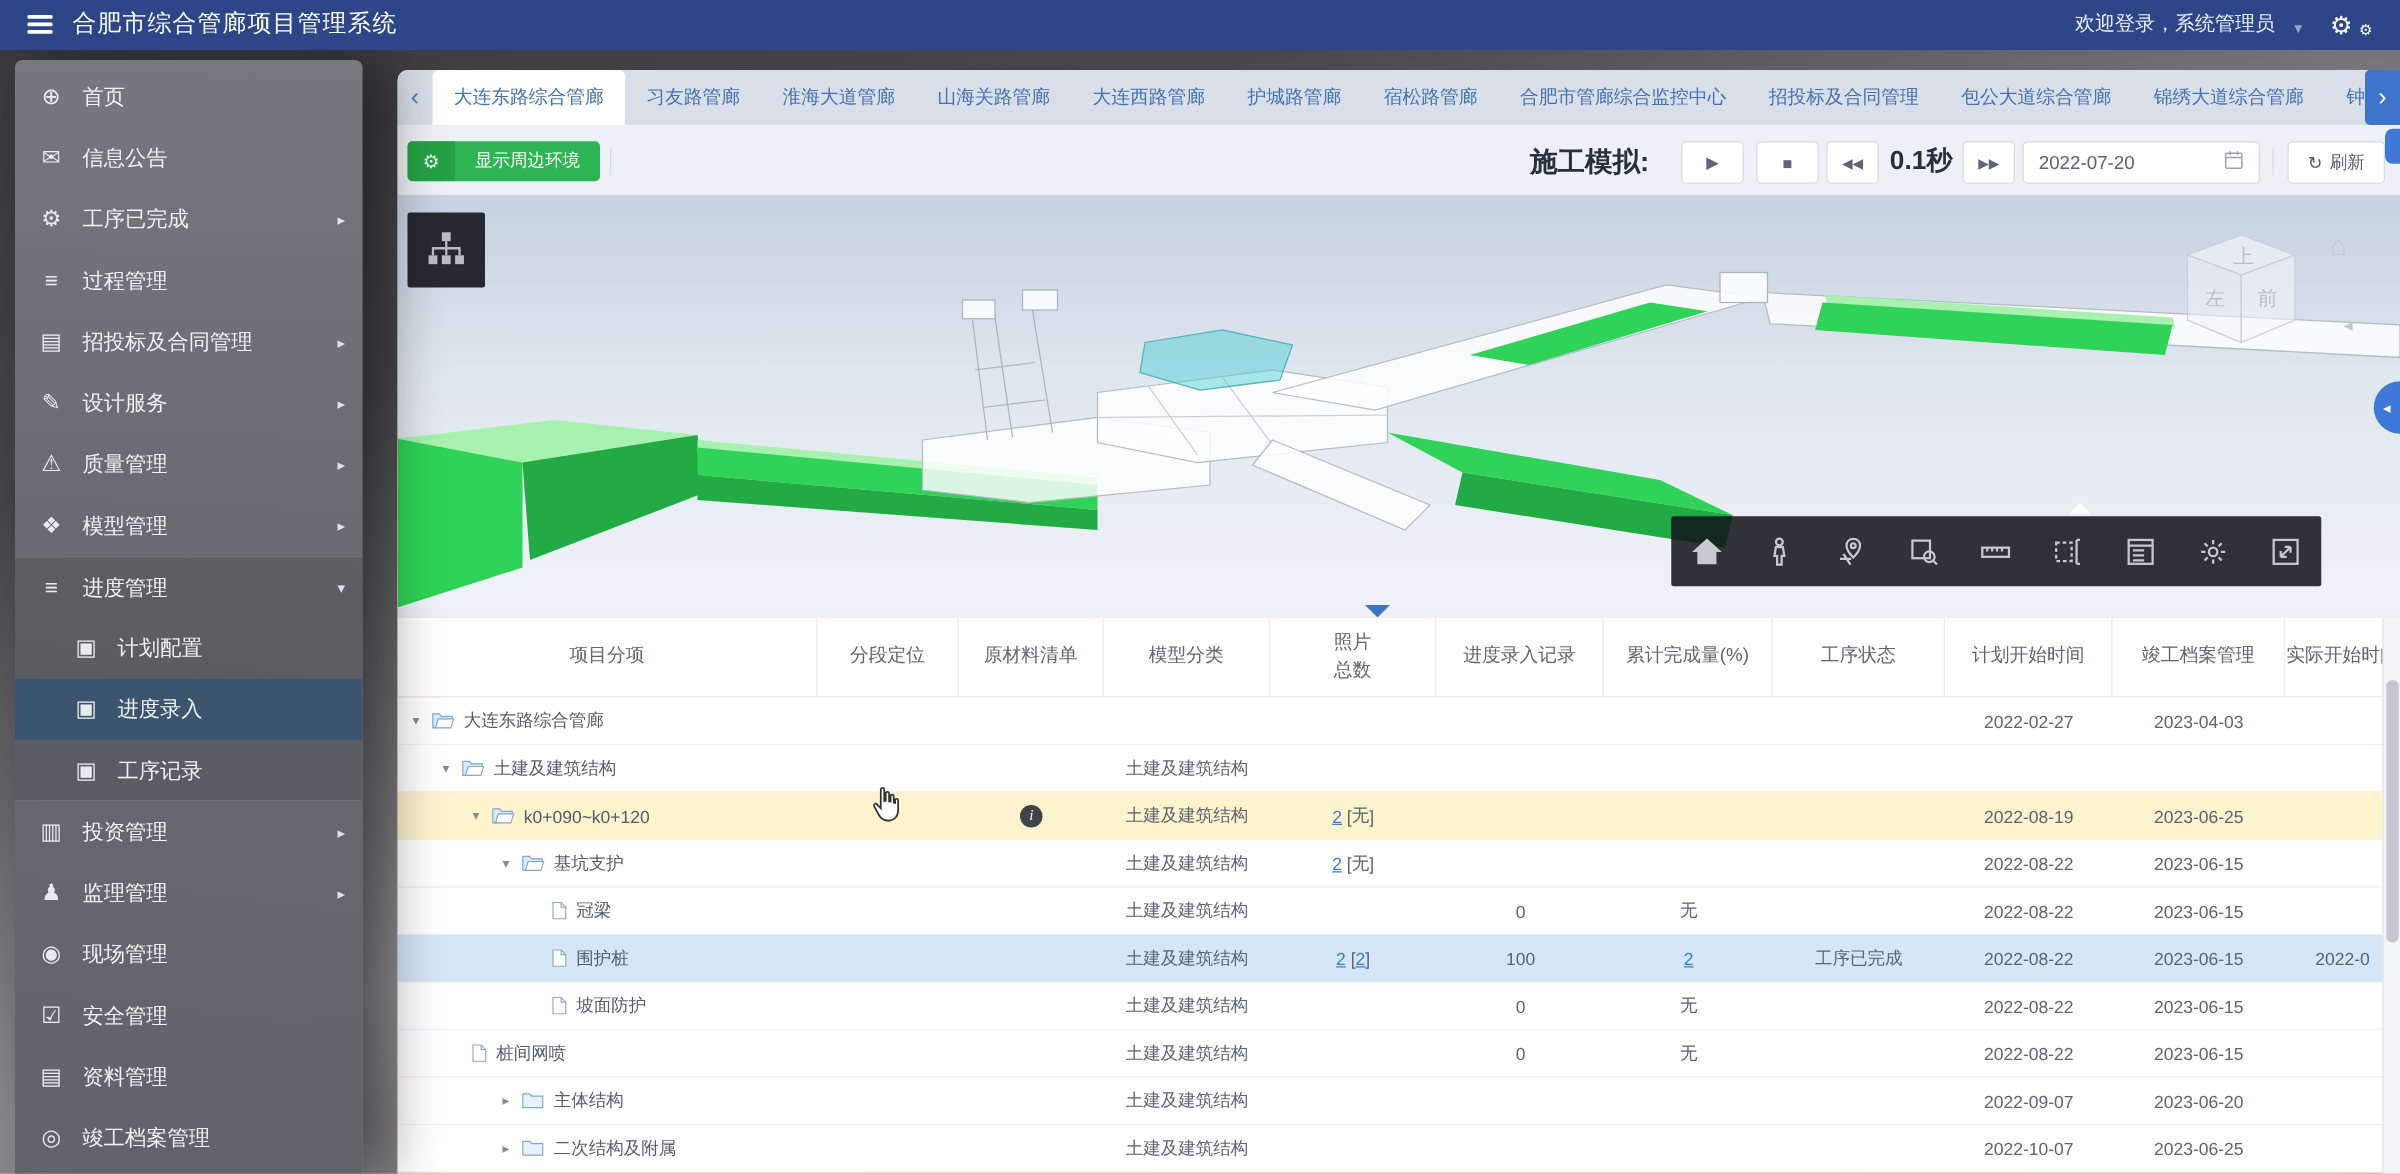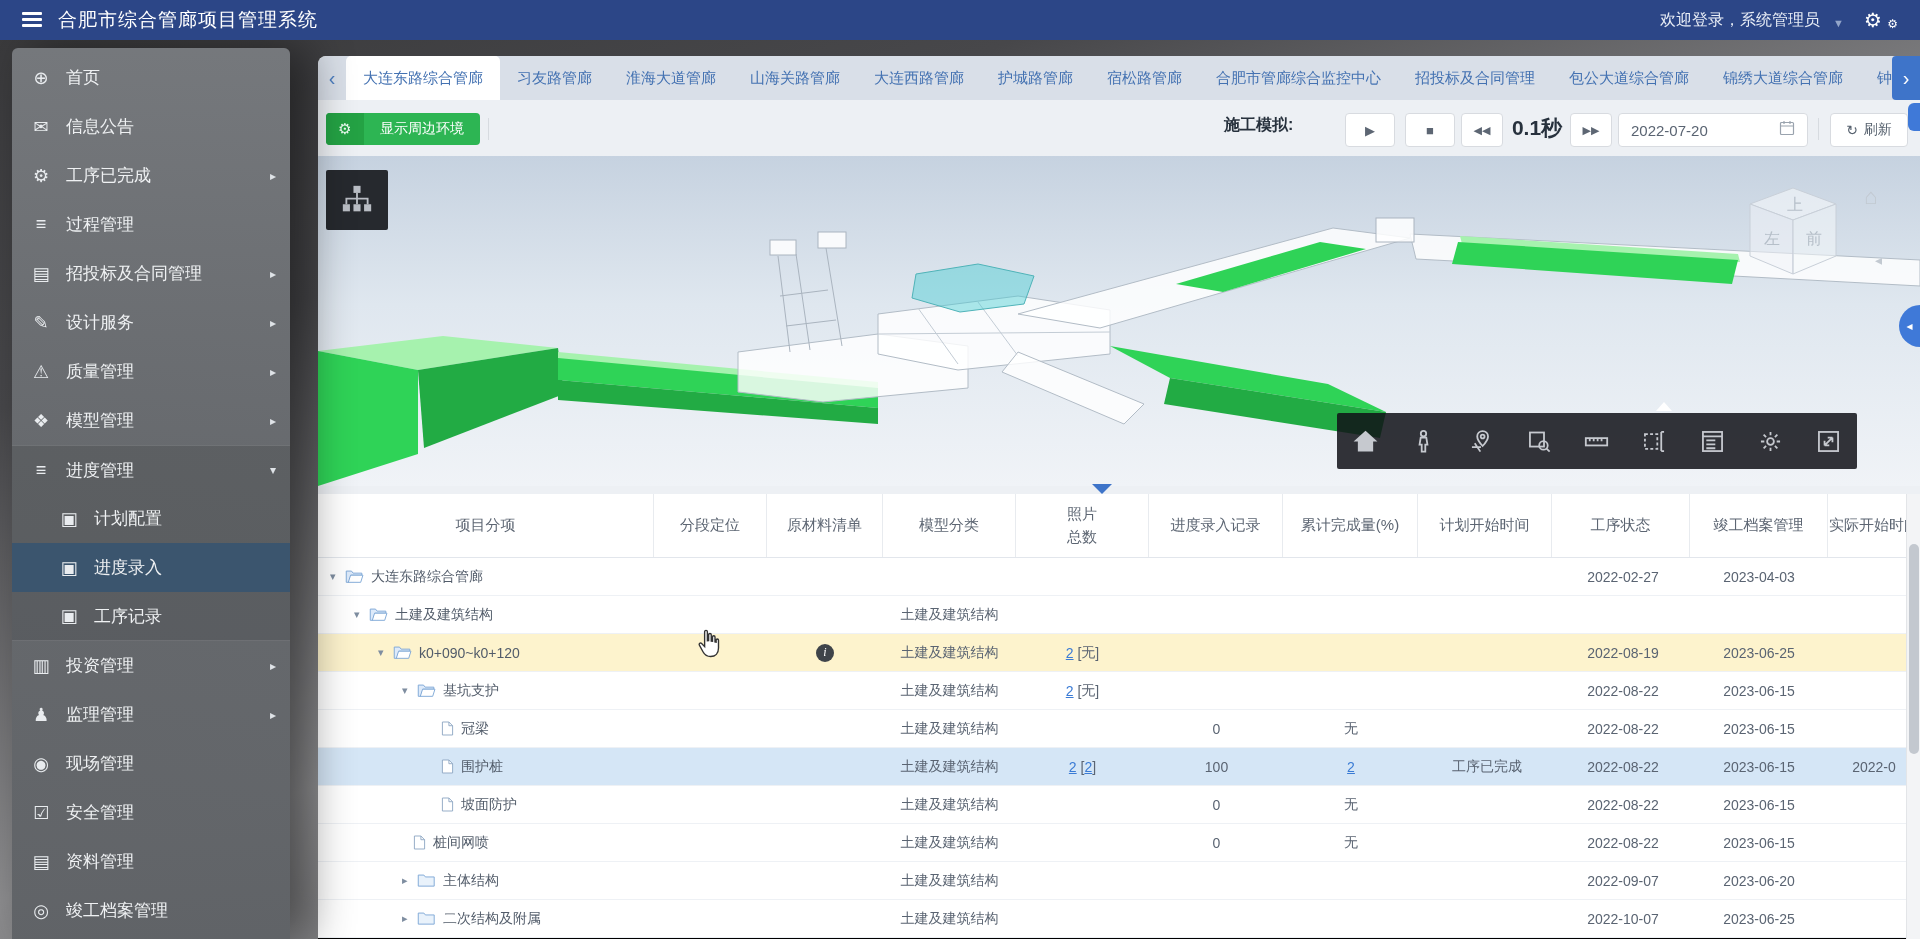--- a/index.html
+++ b/index.html
@@ -44,21 +44,21 @@
     border-radius:4px 0 0 4px;}
   .tab{padding:0 17px;line-height:44px;font-size:15px;color:#4472b2;white-space:nowrap;cursor:pointer;flex:none;}
   .tab.active{background:#fff;border-radius:5px 5px 0 0;}
 
   .toolbar{position:relative;height:56px;background:#edf0f4;}
   .env-btn{position:absolute;left:8px;top:13px;height:32px;display:flex;align-items:center;
     background:#2db553;border-radius:4px;overflow:hidden;cursor:pointer;}
   .env-btn .seg{width:38px;height:32px;background:#24a244;display:flex;align-items:center;justify-content:center;color:#eafbef;font-size:15px;}
   .env-btn .txt{color:#fff;font-size:14px;padding:0 16px;}
   .vdiv{position:absolute;top:18px;width:1px;height:22px;background:#d7dbe0;}
-  .sim-label{position:absolute;left:906px;top:15px;font-size:16px;font-weight:700;color:#27313d;}
+  .sim-label{position:absolute;left:906px;top:15px;font-size:22px;font-weight:700;color:#27313d;}
   .ctl-btn{position:absolute;top:13px;width:50px;height:34px;background:#fff;border:1px solid #d8dbe0;
     border-radius:4px;color:#5d6673;font-size:13px;display:flex;align-items:center;justify-content:center;cursor:pointer;}
   .ctl-sm{width:42px;}
   .speed{position:absolute;left:1188px;top:14px;width:62px;text-align:center;font-size:21px;font-weight:700;color:#27313d;}
   .date-box{position:absolute;left:1300px;top:13px;width:190px;height:34px;background:#fff;border:1px solid #d8dbe0;
     border-radius:4px;display:flex;align-items:center;padding:0 12px;cursor:text;}
   .date-box .dval{flex:1;font-size:15px;color:#5a6472;}
   .refresh-btn{position:absolute;left:1512px;top:13px;width:78px;height:34px;background:#fff;border:1px solid #d8dbe0;
     border-radius:4px;display:flex;align-items:center;justify-content:center;gap:6px;font-size:14px;color:#55606d;cursor:pointer;}
 
@@ -78,21 +78,21 @@
     border-radius:2px;display:flex;align-items:center;justify-content:space-around;z-index:6;}
   .vp-ico{width:34px;height:34px;display:flex;align-items:center;justify-content:center;cursor:pointer;}
   .vp-collapse{position:absolute;left:1338px;top:246px;width:0;height:0;z-index:7;
     border-left:8px solid transparent;border-right:8px solid transparent;border-bottom:9px solid #fff;}
 
   .splitter{position:relative;height:8px;background:#edf0f4;}
   .split-tri{position:absolute;left:774px;top:-2px;width:0;height:0;
     border-left:10px solid transparent;border-right:10px solid transparent;border-top:10px solid #3e74c9;cursor:row-resize;}
 
   
-  .gridtable{position:relative;height:445px;background:#000000;}
+  .gridtable{position:relative;height:445px;background:#fdba74;}
   .thead{display:flex;height:64px;background:#fff;border-bottom:1px solid #e2e6ec;}
   .th{display:flex;align-items:center;justify-content:center;text-align:center;font-size:15px;color:#5d6673;
     border-right:1px solid #e8ebef;line-height:1.5;flex:none;}
   .th:last-child{border-right:none;}
   .trow{display:flex;height:38px;border-bottom:1px solid #eef1f5;background:#fff;cursor:pointer;}
   .trow.row-yellow{background:#fdf3cd;}
   .trow.row-blue{background:#d5e6f6;}
   .tcell{display:flex;align-items:center;justify-content:center;font-size:14px;color:#5a6472;
     white-space:nowrap;overflow:hidden;flex:none;}
   .tcell.tree{justify-content:flex-start;}
@@ -302,22 +302,22 @@
 
   <div class="gridtable">
     <div class="thead">
         <div class="th" style="width: 336px;">项目分项</div>
         <div class="th" style="width: 113px;">分段定位</div>
         <div class="th" style="width: 116px;">原材料清单</div>
         <div class="th" style="width: 133px;">模型分类</div>
         <div class="th" style="width: 133px;">照片<br>总数</div>
         <div class="th" style="width: 134px;">进度录入记录</div>
         <div class="th" style="width: 135px;">累计完成量(%)</div>
+        <div class="th" style="width: 138px;">工序状态</div>
         <div class="th" style="width: 134px;">计划开始时间</div>
-        <div class="th" style="width: 138px;">工序状态</div>
         <div class="th" style="width: 138px;">竣工档案管理</div>
         <div class="th" style="width: 92px;">实际开始时间</div>
       </div>
     <div class="tbody">
         <div class="trow">
           <div class="tcell tree" style="width: 336px; padding-left: 12px;">
             <div class="tree-arrow">▾</div>
             <div class="node-ico">
               <svg viewBox="0 0 20 16" width="19" height="15">
                 <path d="M1.2 2.2h5.6l1.7 2.2h9.3v2.2H6.2L4 14.2H1.2z" fill="#ddeafa" stroke="#7ea8d6"></path>
@@ -482,21 +482,21 @@
           <div class="tcell" style="width: 133px;">土建及建筑结构</div>
           <div class="tcell" style="width: 133px;"></div>
           <div class="tcell" style="width: 135px;">0</div>
           <div class="tcell" style="width: 134px;">无</div>
           <div class="tcell" style="width: 138px;"></div>
           <div class="tcell" style="width: 134px;">2022-08-22</div>
           <div class="tcell" style="width: 138px;">2023-06-15</div>
           <div class="tcell" style="width: 92px;"></div>
         </div>
         <div class="trow">
-          <div class="tcell tree" style="width: 336px; padding-left: 80px;">
+          <div class="tcell tree" style="width: 336px; padding-left: 44px;">
             <div class="tree-arrow"></div>
             <div class="node-ico">
               <svg viewBox="0 0 14 16" width="13" height="15">
                 <path d="M1.5 1h7l4 4v10h-11z" fill="#fff" stroke="#8fa8c4"></path>
                 <path d="M8.5 1v4h4" fill="none" stroke="#8fa8c4"></path>
               </svg>
             </div>
             <div class="nname">桩间网喷</div>
           </div>
           <div class="tcell" style="width: 113px;"></div>

